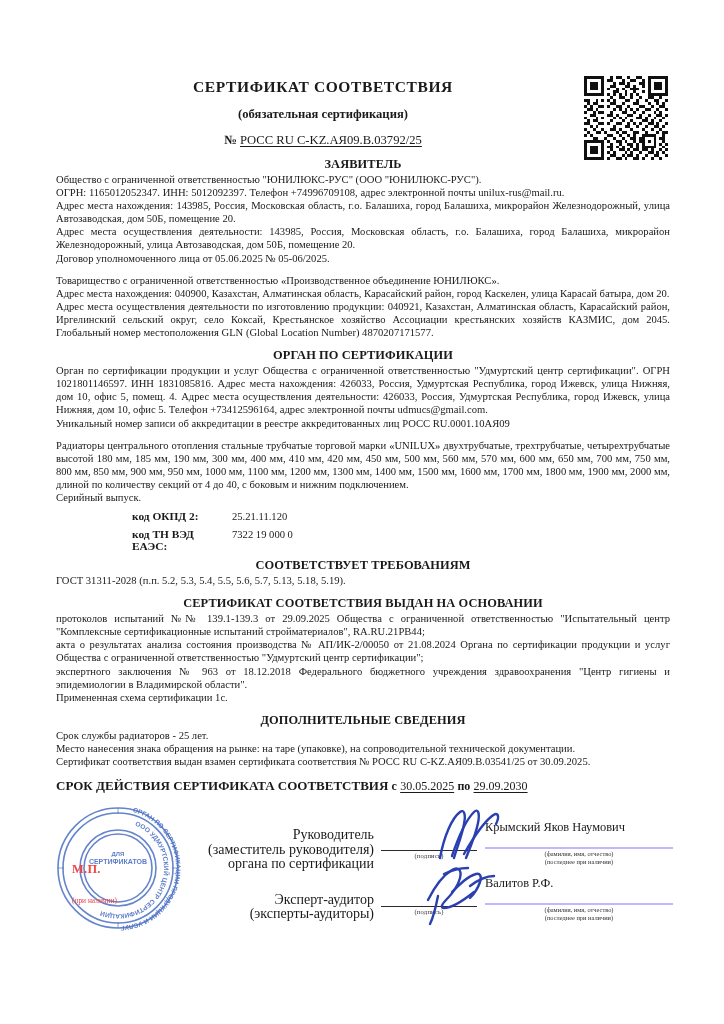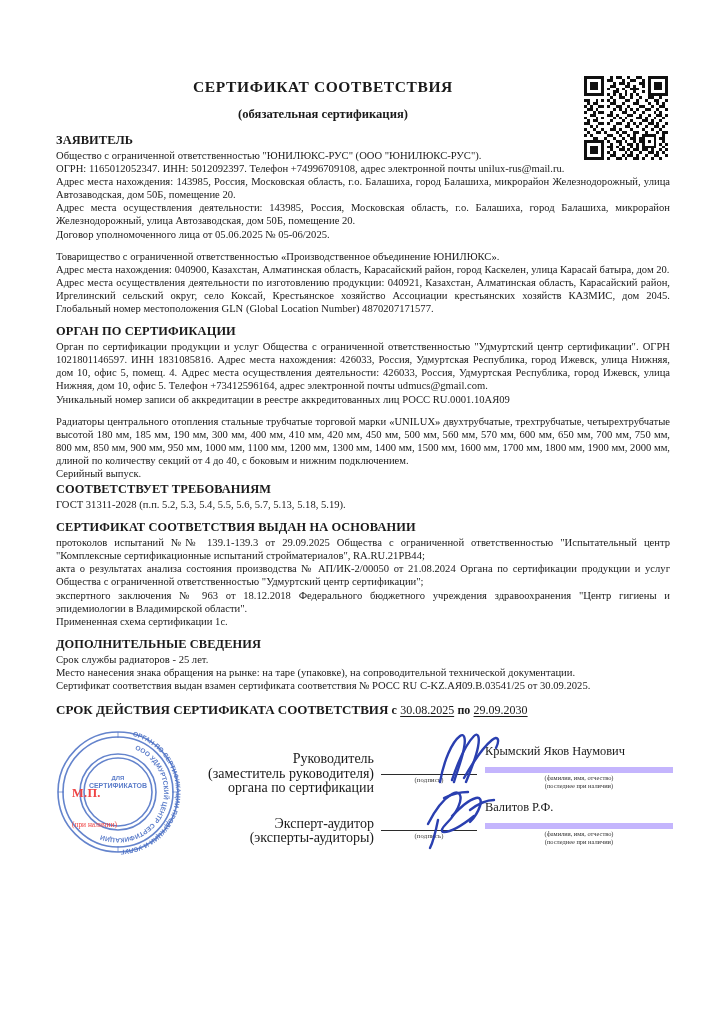--- a/index.html
+++ b/index.html
@@ -64,20 +64,21 @@
   }
   .qr-wrap svg { display: block; width: 84px; height: 84px; }
 
   
   .section { margin-top: 9px; }
   .section-title {
     font-size: 12.4px;
     font-weight: bold;
     margin: 0 0 1px 0;
     letter-spacing: 0.1px;
+    text-align: center;
   }
   .para {
     font-size: 10.6px;
     line-height: 13.1px;
     margin: 0;
     text-align: justify;
     text-justify: inter-word;
   }
   .para.nojust { text-align: left; }
 
@@ -179,21 +180,21 @@
     letter-spacing: .2px;
   }
   .sig-right {
     position: absolute;
     left: 104px;
     top: 0;
     width: 188px;
   }
   .sig-name {
     font-size: 12.4px;
-    border-bottom: 6px solid #c4b5fd;
+    border-bottom: 2px solid #c4b5fd;
     padding-bottom: 1px;
     height: 29px;
     box-sizing: border-box;
     white-space: nowrap;
   }
   .sig-name-caption {
     font-size: 6.4px;
     text-align: center;
     line-height: 7.6px;
     margin-top: 1px;
@@ -213,20 +214,24 @@
   .ink svg { display: block; }
 </style>
 </head>
 <body>
 
 <div class="page">
 
   <div class="header">
     <div class="doc-title">СЕРТИФИКАТ СООТВЕТСТВИЯ</div>
     <div class="doc-subtitle">(обязательная сертификация)</div>
+    <div class="doc-number-line">
+      <span class="nomer">№</span>
+      <span class="doc-number">РОСС RU C-KZ.АЯ09.В.03792/25</span>
+    </div>
 
     <div class="qr-wrap">
       <svg viewBox="0 0 29 29" shape-rendering="crispEdges" aria-hidden="true">
         <rect width="29" height="29" fill="#ffffff"></rect>
         <g fill="#101010">
 
           <rect x="0" y="0" width="7" height="1"></rect>
             <rect x="0" y="6" width="7" height="1"></rect>
           <rect x="0" y="0" width="1" height="7"></rect>
             <rect x="6" y="0" width="1" height="7"></rect>
@@ -483,20 +488,30 @@
   <div class="section">
     <div class="section-title">ОРГАН ПО СЕРТИФИКАЦИИ</div>
     <p class="para">Орган по сертификации продукции и услуг Общества с ограниченной ответственностью "Удмуртский центр сертификации". ОГРН 1021801146597. ИНН 1831085816. Адрес места нахождения: 426033, Россия, Удмуртская Республика, город Ижевск, улица Нижняя, дом 10, офис 5, помещ. 4. Адрес места осуществления деятельности: 426033, Россия, Удмуртская Республика, город Ижевск, улица Нижняя, дом 10, офис 5. Телефон +73412596164, адрес электронной почты udmucs@gmail.com.</p>
     <p class="para nojust">Уникальный номер записи об аккредитации в реестре аккредитованных лиц РОСС RU.0001.10АЯ09</p>
   </div>
 
   <div class="section">
     <p class="para">Радиаторы центрального отопления стальные трубчатые торговой марки «UNILUX» двухтрубчатые, трехтрубчатые, четырехтрубчатые высотой 180 мм, 185 мм, 190 мм, 300 мм, 400 мм, 410 мм, 420 мм, 450 мм, 500 мм, 560 мм, 570 мм, 600 мм, 650 мм, 700 мм, 750 мм, 800 мм, 850 мм, 900 мм, 950 мм, 1000 мм, 1100 мм, 1200 мм, 1300 мм, 1400 мм, 1500 мм, 1600 мм, 1700 мм, 1800 мм, 1900 мм, 2000 мм, длиной по количеству секций от 4 до 40, с боковым и нижним подключением.</p>
     <p class="para nojust">Серийный выпуск.</p>
 
+    <div class="codes">
+      <div class="code-row">
+        <span class="code-label">код ОКПД 2:</span>
+        <span class="code-value">25.21.11.120</span>
+      </div>
+      <div class="code-row">
+        <span class="code-label">код ТН ВЭД ЕАЭС:</span>
+        <span class="code-value">7322 19 000 0</span>
+      </div>
+    </div>
   </div>
 
   <div class="section" style="margin-top:2px">
     <div class="section-title">СООТВЕТСТВУЕТ ТРЕБОВАНИЯМ</div>
     <p class="para nojust">ГОСТ 31311-2028 (п.п. 5.2, 5.3, 5.4, 5.5, 5.6, 5.7, 5.13, 5.18, 5.19).</p>
   </div>
 
   <div class="section">
     <div class="section-title">СЕРТИФИКАТ СООТВЕТСТВИЯ ВЫДАН НА ОСНОВАНИИ</div>
     <p class="para">протоколов испытаний №№ 139.1-139.3 от 29.09.2025 Общества с ограниченной ответственностью "Испытательный центр "Комплексные сертификационные испытаний стройматериалов", RA.RU.21РВ44;</p>
@@ -508,21 +523,21 @@
   <div class="section">
     <div class="section-title">ДОПОЛНИТЕЛЬНЫЕ СВЕДЕНИЯ</div>
     <p class="para nojust">Срок службы радиаторов - 25 лет.</p>
     <p class="para nojust">Место нанесения знака обращения на рынке: на таре (упаковке), на сопроводительной технической документации.</p>
     <p class="para nojust">Сертификат соответствия выдан взамен сертификата соответствия № РОСС RU C-KZ.АЯ09.В.03541/25 от 30.09.2025.</p>
   </div>
 
   <div class="validity">
     <span>СРОК ДЕЙСТВИЯ СЕРТИФИКАТА СООТВЕТСТВИЯ</span>
     <span class="conj">с</span>
-    <span class="date">30.08.2025</span>
+    <span class="date">30.05.2025</span>
     <span class="conj">по</span>
     <span class="date">29.09.2030</span>
   </div>
 
   <div class="signblock">
 
     <div class="stamp">
       <svg width="128" height="128" viewBox="0 0 128 128" aria-hidden="true">
         <g fill="none" stroke="#4a6fc4" stroke-width="1.6" opacity="0.85">
           <circle cx="64" cy="64" r="60"></circle>

